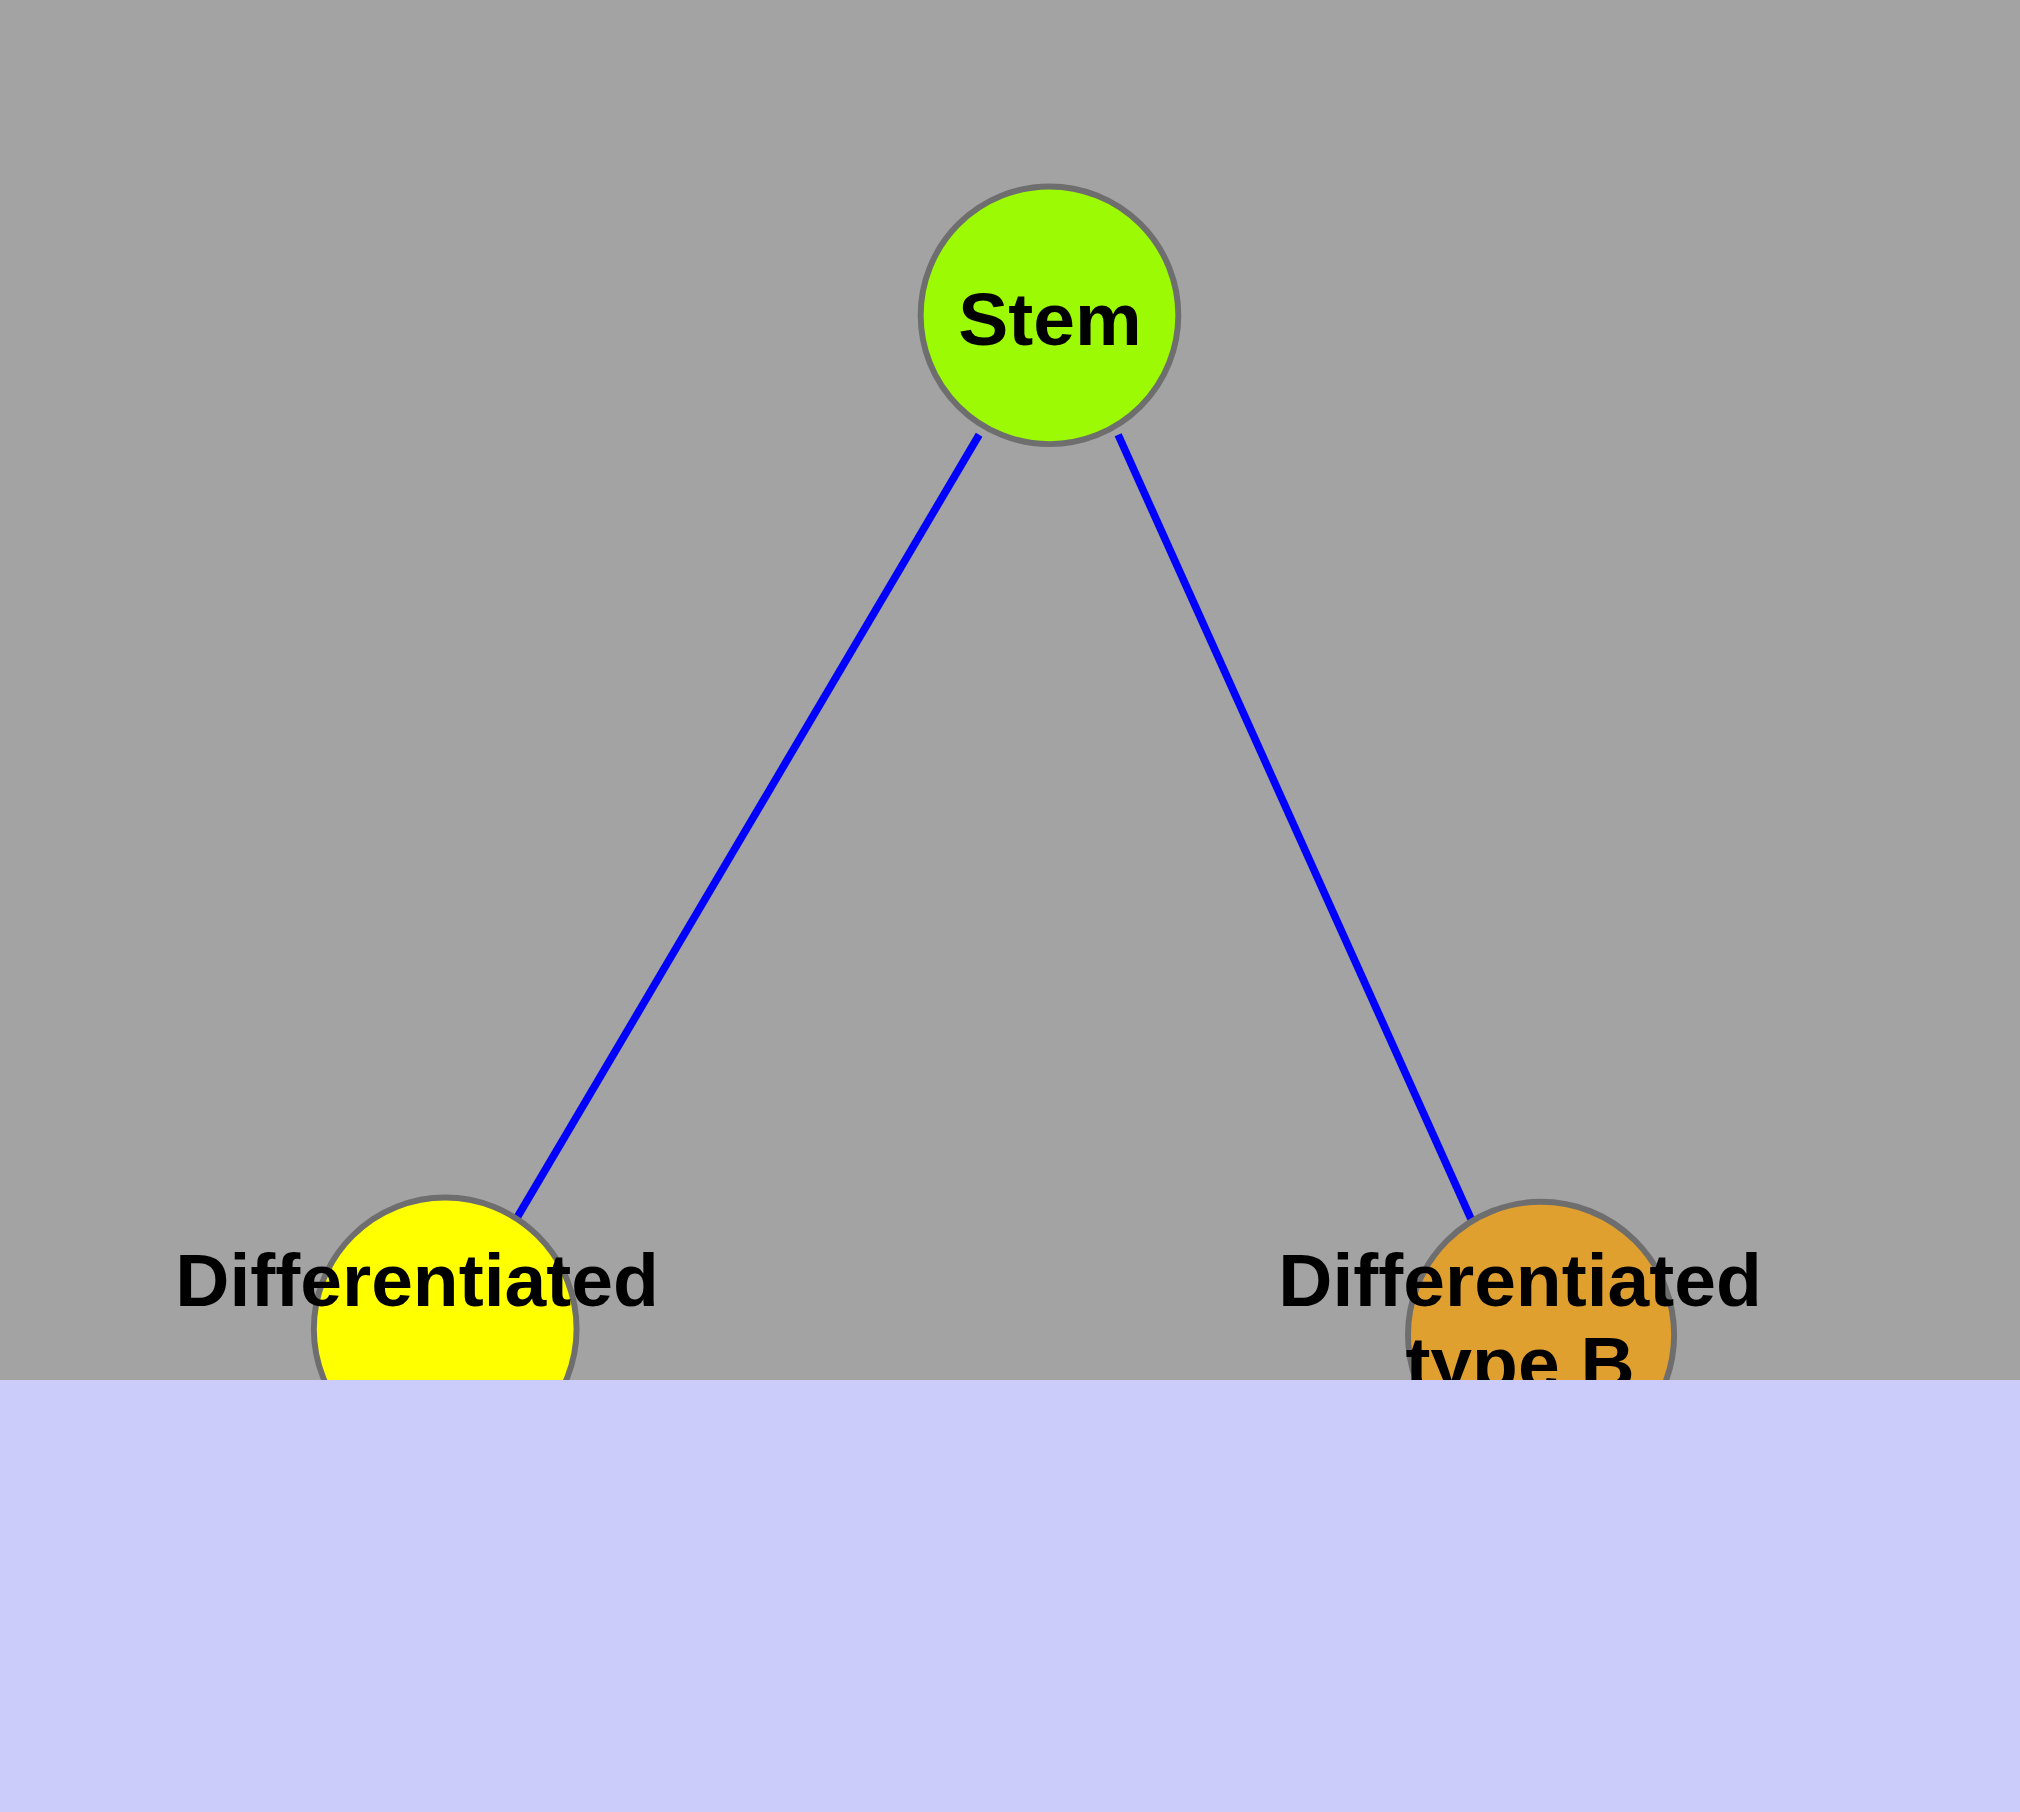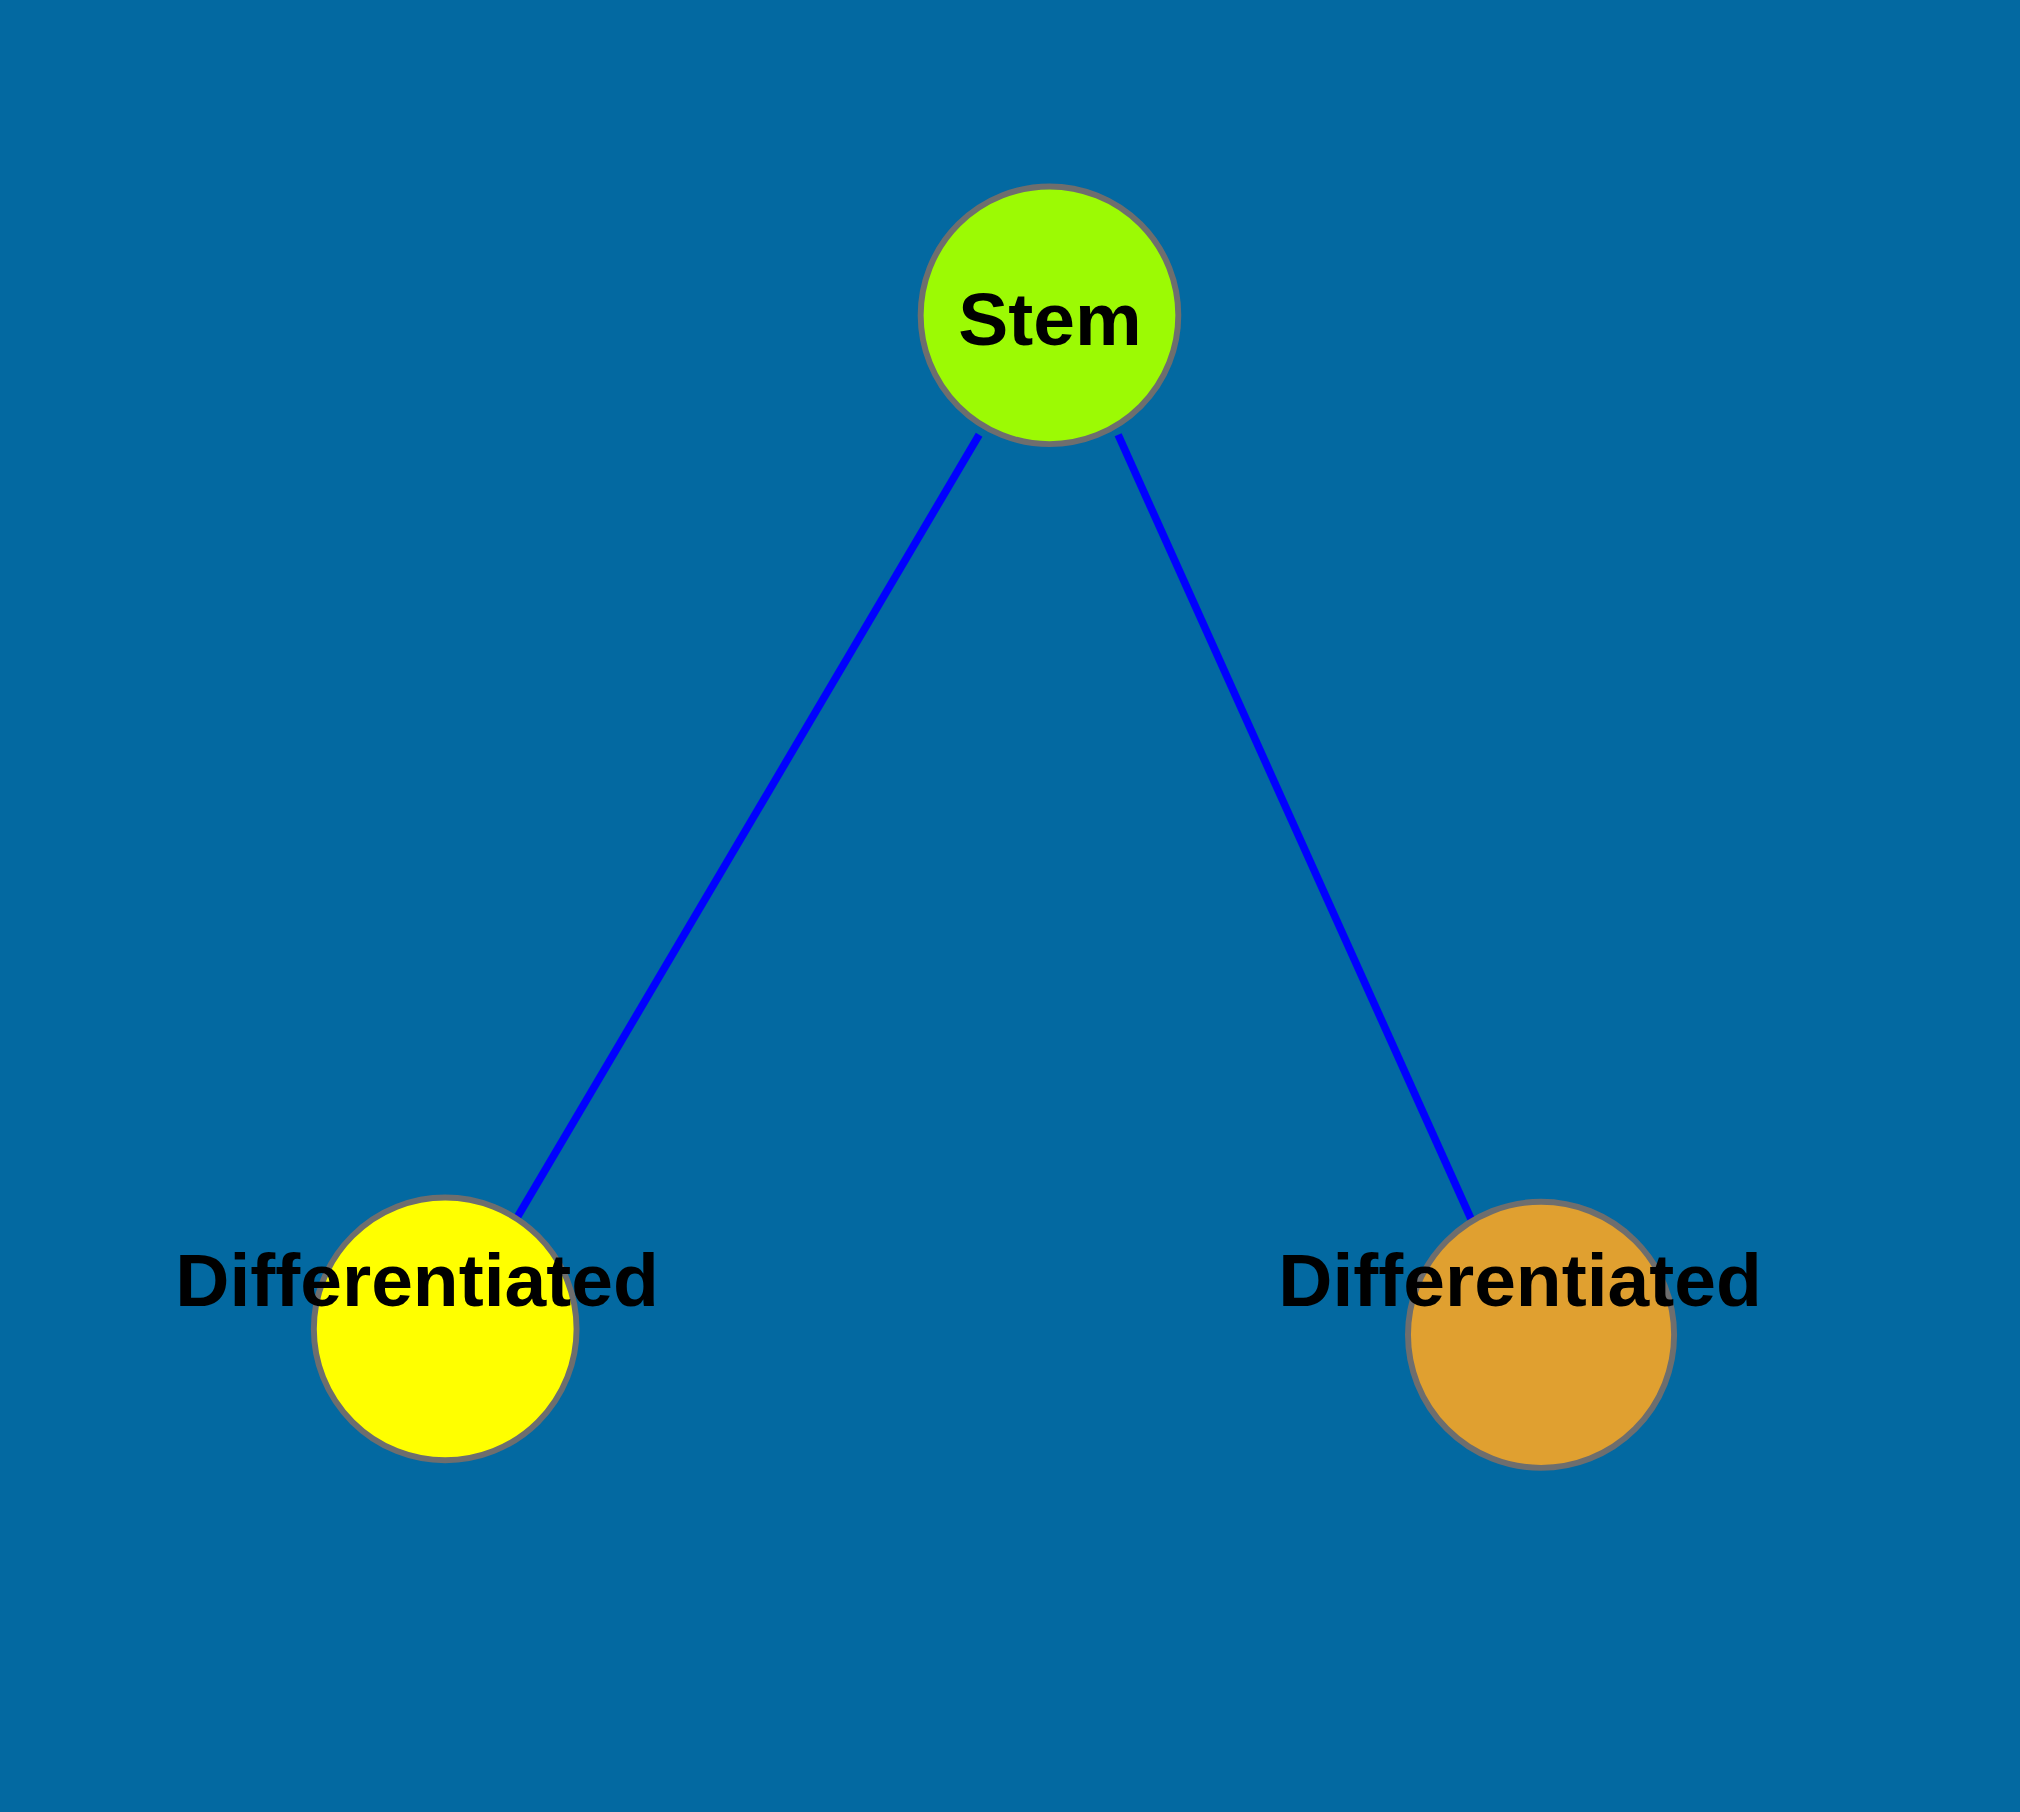--- a/index.html
+++ b/index.html
@@ -6,22 +6,22 @@
     margin: 0;
     padding: 0;
   }
   body {
     background: #ccccfa;
     font-family: "Liberation Sans", sans-serif;
   }
   #canvas {
     position: relative;
     width: 2021px;
-    height: 1812px;
-    background: #0369a1;
+    height: 1380px;
+    background: #a3a3a3;
     overflow: hidden;
   }
   #graph-svg {
     position: absolute;
     left: 0;
     top: 0;
     width: 2021px;
     height: 1812px;
   }
   .node-label {
@@ -67,16 +67,16 @@
       <circle cx="1238" cy="372" r="152" fill="#9cfa04" stroke="#6e6e6e" stroke-width="7"></circle>
       <circle cx="525" cy="1568" r="155" fill="#ffff00" stroke="#6e6e6e" stroke-width="7"></circle>
       <circle cx="1818" cy="1575" r="157" fill="#e0a030" stroke="#6e6e6e" stroke-width="7"></circle>
     </g>
   </svg>
 
   <div class="node-label" id="label-stem"><span>Stem</span></div>
 
   <div class="node-label" id="label-diff-a"><span>Differentiated</span><br></div>
 
-  <div class="node-label" id="label-diff-b"><span>Differentiated</span><br></div>
+  <div class="node-label" id="label-diff-b"><span>Differentiated</span><br><span>type B</span></div>
 
 </div>
 
 
 </body></html>

